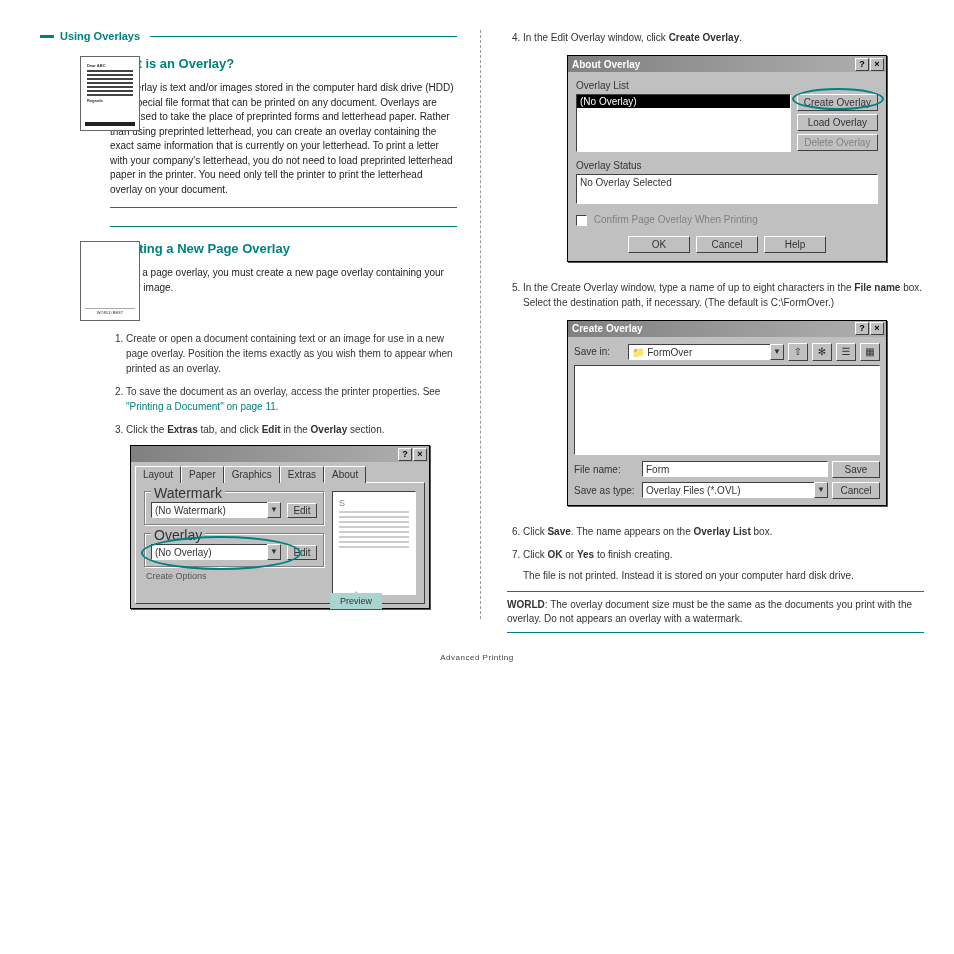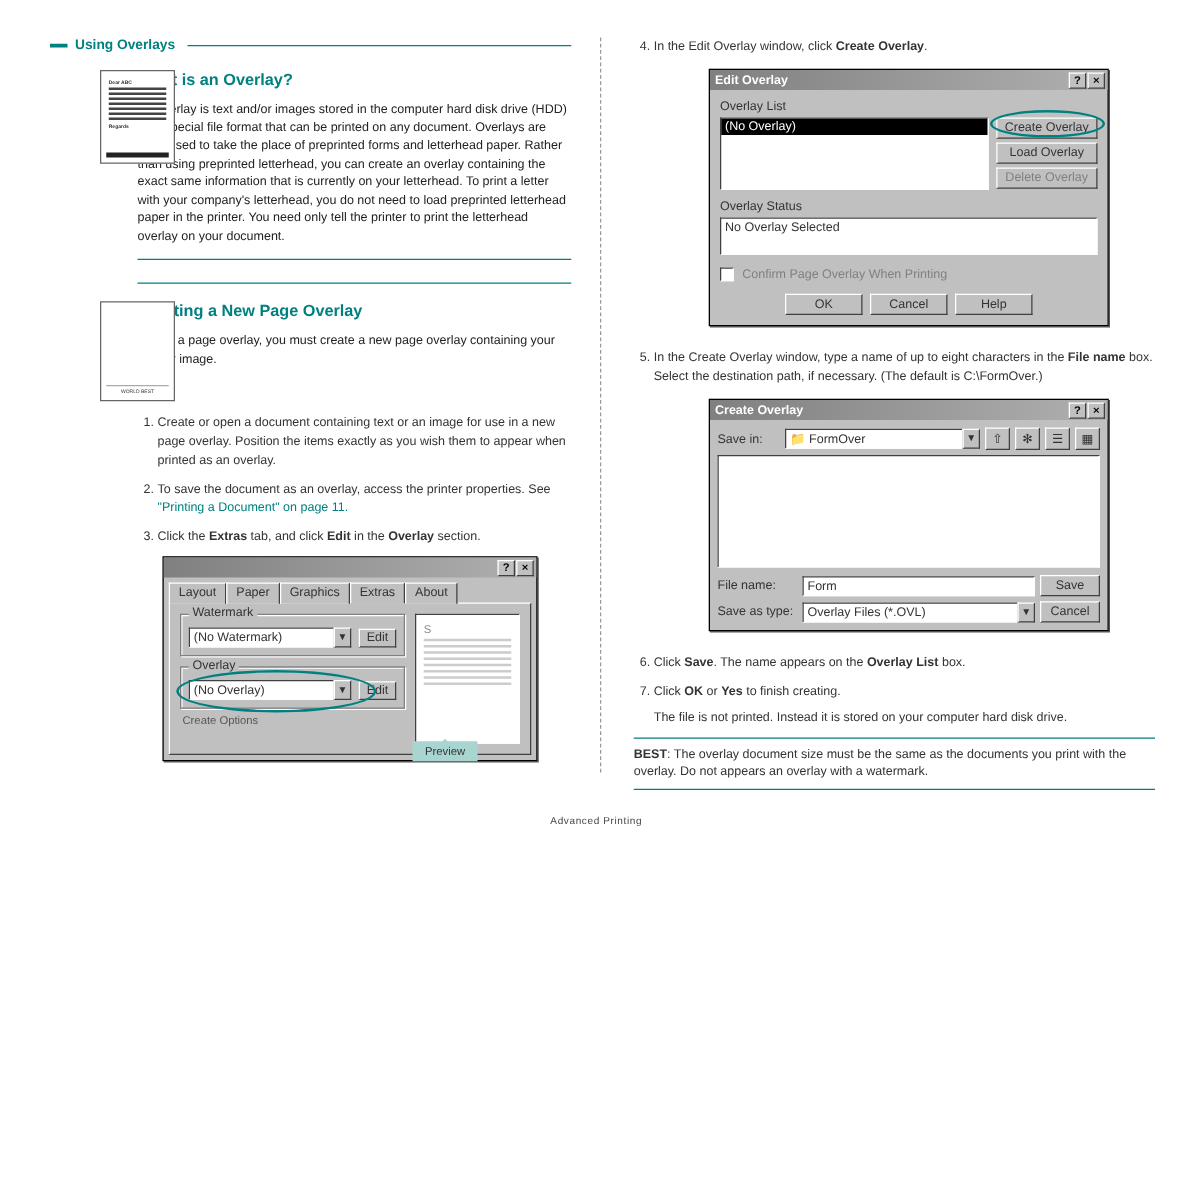--- a/index.html
+++ b/index.html
@@ -191,21 +191,21 @@
     position: relative;
     margin: 6px;
     padding: 10px 6px 6px 6px;
   }
   .groupbox > .legend {
     position: absolute;
     top: -7px;
     left: 6px;
     background: #c0c0c0;
     padding: 0 3px;
-    font-size: 10px;
+    font-size: 14px;
     text-align: center;
   }
   .tabstrip {
     display: flex;
     padding: 4px 16px 0 4px;
     gap: 0;
   }
   .tab {
     background: #c0c0c0;
     border-top: 1px solid #fff;
@@ -449,21 +449,21 @@
   <div class="col" style="padding-left:20px;">
 
     <ol class="steps" start="4" style="margin-left:0;">
       <li>
         <span>In the Edit Overlay window, click </span><b>Create Overlay</b><span>.</span>
       </li>
     </ol>
 
     <div class="dialog" style="width:320px; margin:10px 0 18px 60px;">
       <div class="titlebar">
-        <span class="title-text">Edit Overlay</span>
+        <span class="title-text">About Overlay</span>
         <span class="winbtn">?</span>
         <span class="winbtn">×</span>
       </div>
       <div style="padding:8px;">
         <div style="font-size:10px;margin-bottom:3px">Overlay List</div>
         <div style="display:flex; gap:6px; position:relative;">
           <div class="sunken" style="flex:1; height:58px; padding:0">
             <div style="background:#000;color:#fff;padding:1px 3px;font-size:10px">(No Overlay)</div>
           </div>
           <div style="display:flex;flex-direction:column;gap:3px;">
@@ -535,21 +535,21 @@
         <span>Click </span><b>Save</b><span>. The name appears on the </span><b>Overlay List</b><span> box.</span>
       </li>
       <li>
         <span>Click </span><b>OK</b><span> or </span><b>Yes</b><span> to finish creating.</span>
         <div style="margin-top:6px">The file is not printed. Instead it is stored on your computer hard disk drive.</div>
       </li>
     </ol>
 
     <div class="hr-teal" style="margin-left:0"></div>
     <div style="font-size:10px;line-height:1.4;margin:4px 0">
-      <b>BEST</b><span>: The overlay document size must be the same as the documents you print with the overlay. Do not appears an overlay with a watermark.</span>
+      <b>WORLD</b><span>: The overlay document size must be the same as the documents you print with the overlay. Do not appears an overlay with a watermark.</span>
     </div>
     <div class="hr-teal" style="margin-left:0"></div>
   </div>
 </div>
 
 <div class="footer">
   <div>Advanced Printing</div>
 </div>
 
 </body></html>

